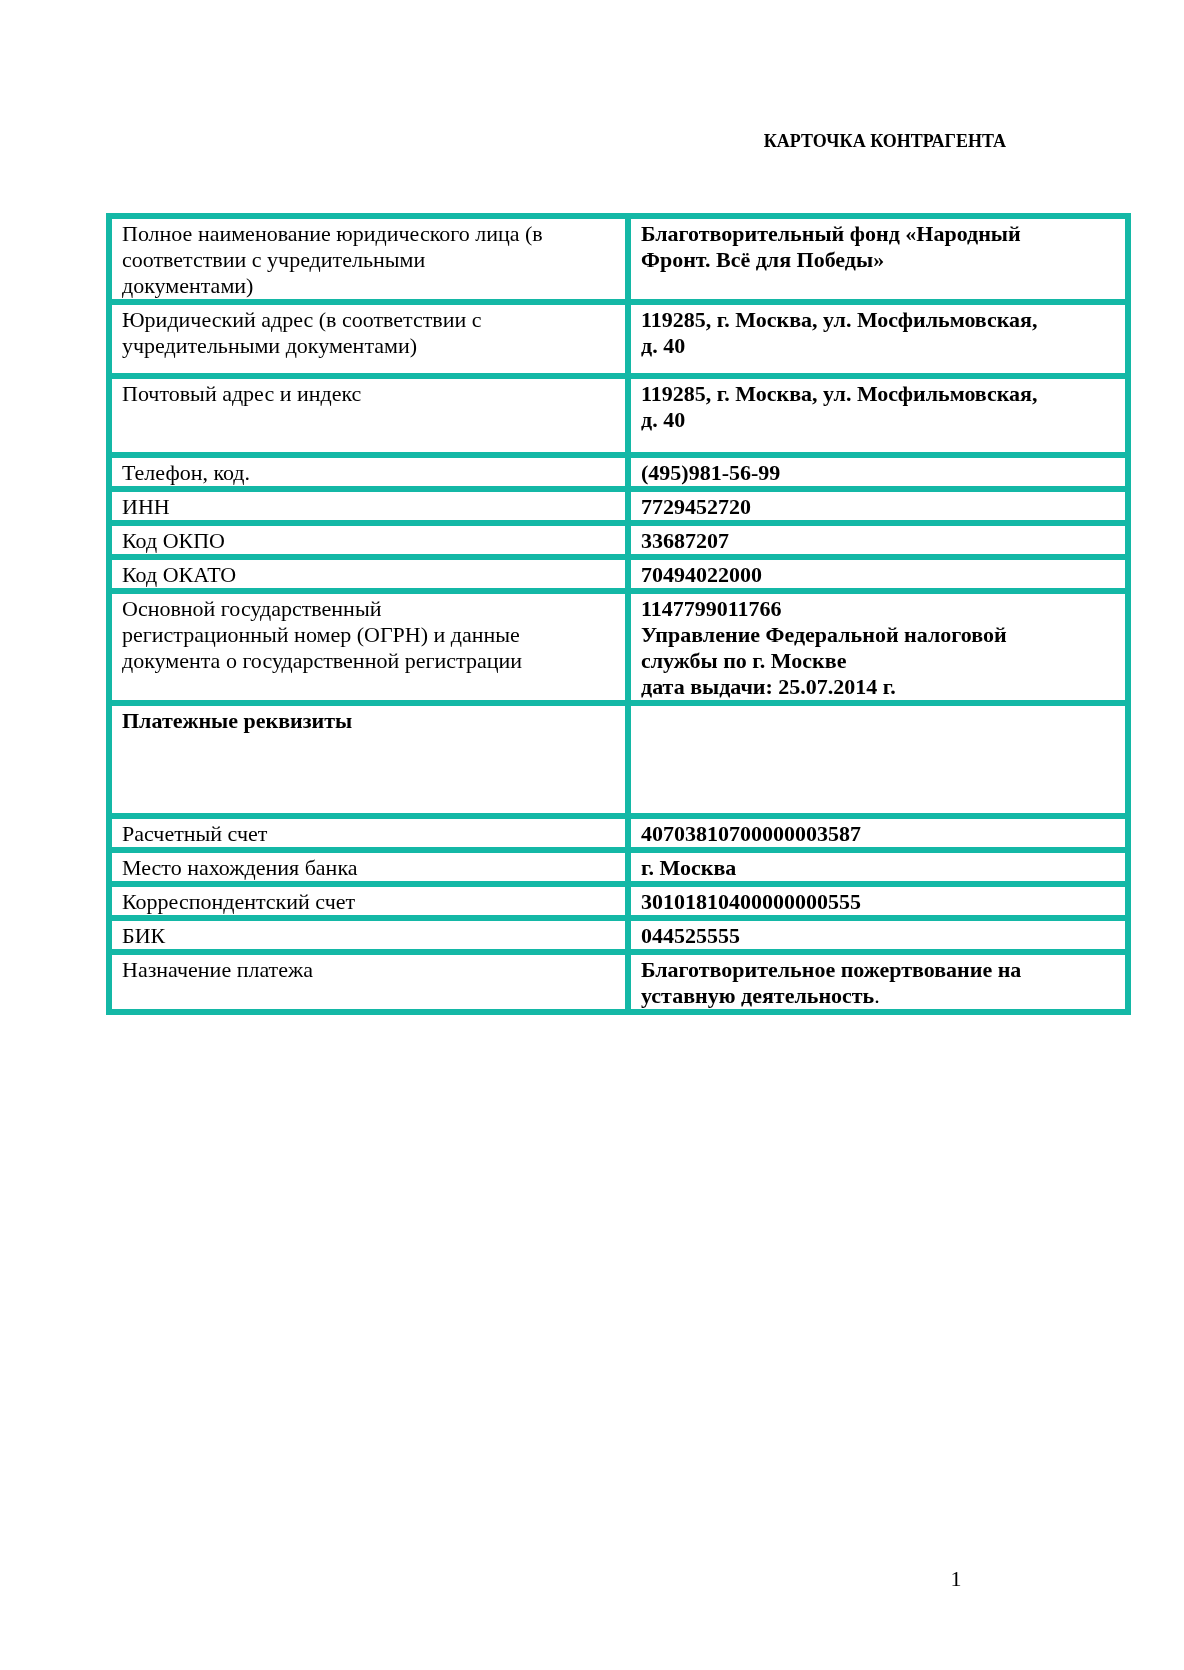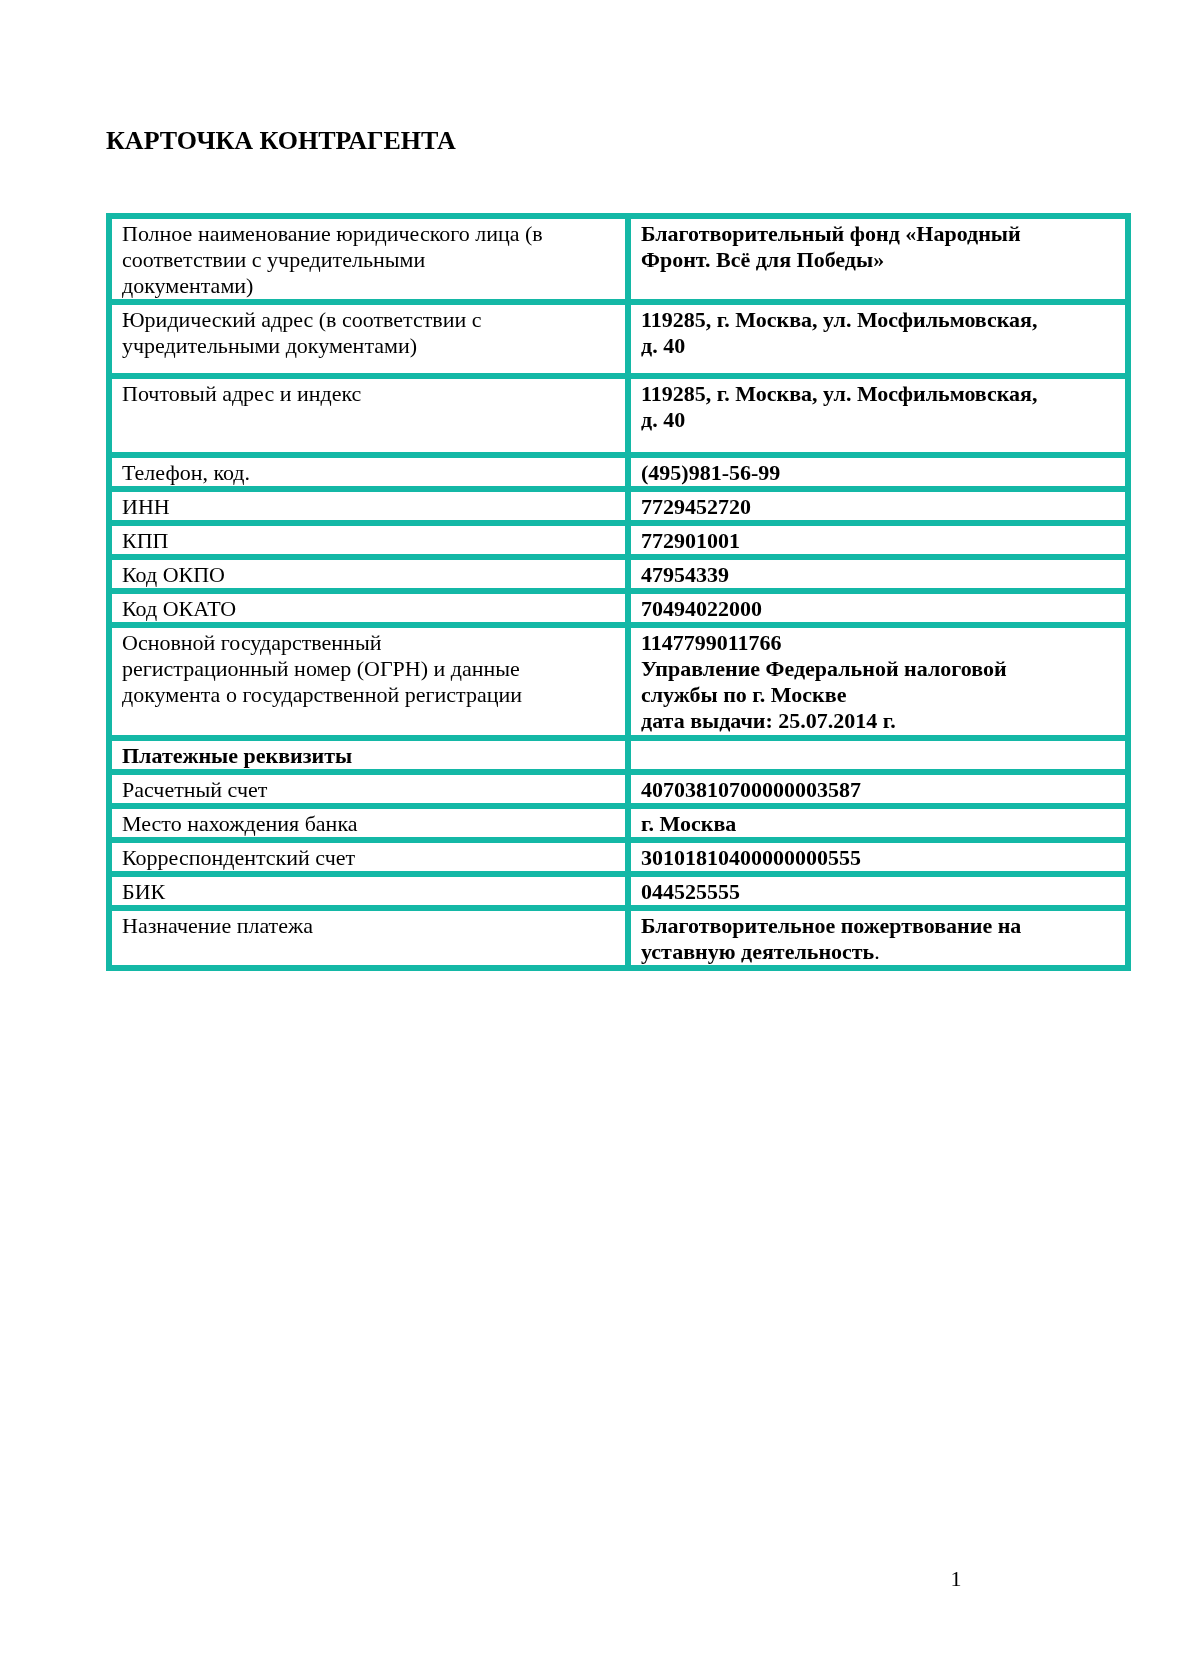--- a/index.html
+++ b/index.html
@@ -13,22 +13,22 @@
     position: relative;
     font-family: "Liberation Serif", "DejaVu Serif", serif;
     color: #000000;
     overflow: hidden;
   }
   .doc-title {
     position: absolute;
     top: 128px;
     left: 106px;
     width: 900px;
-    text-align: left;
-    font-size: 26px;
+    text-align: right;
+    font-size: 18px;
     font-weight: bold;
     line-height: 26px;
     white-space: nowrap;
   }
   table.card {
     position: absolute;
     left: 106px;
     top: 213px;
     width: 969px;
     border-collapse: collapse;
@@ -101,26 +101,22 @@
       </tr>
       <tr>
         <td class="label">Телефон, код.</td>
         <td class="value"><span>(495)981-56-99</span></td>
       </tr>
       <tr>
         <td class="label">ИНН</td>
         <td class="value"><span>7729452720</span></td>
       </tr>
       <tr>
-        <td class="label">КПП</td>
-        <td class="value"><span>772901001</span></td>
-      </tr>
-      <tr>
         <td class="label">Код ОКПО</td>
-        <td class="value"><span>47954339</span></td>
+        <td class="value"><span>33687207</span></td>
       </tr>
       <tr>
         <td class="label">Код ОКАТО</td>
         <td class="value"><span>70494022000</span></td>
       </tr>
       <tr>
         <td class="label">Основной государственный
 регистрационный номер (ОГРН) и данные
 документа о государственной регистрации</td>
         <td class="value"><span>1147799011766

